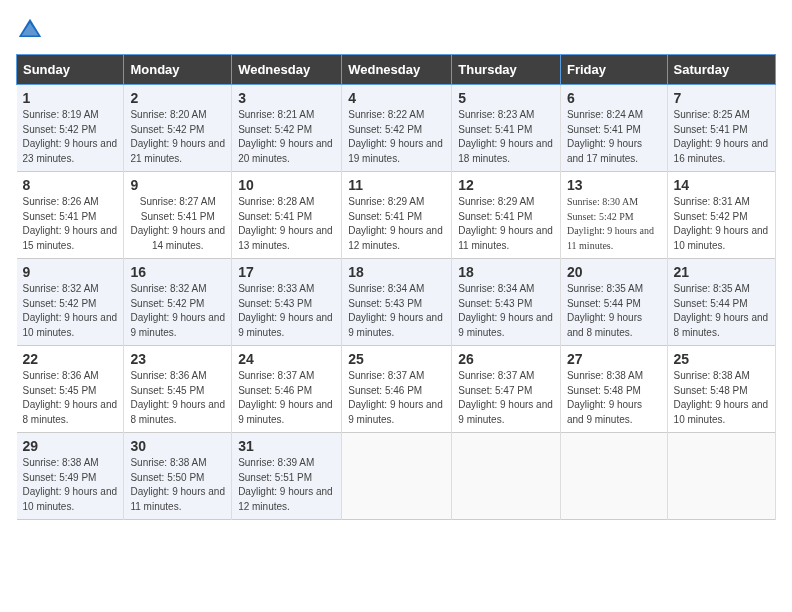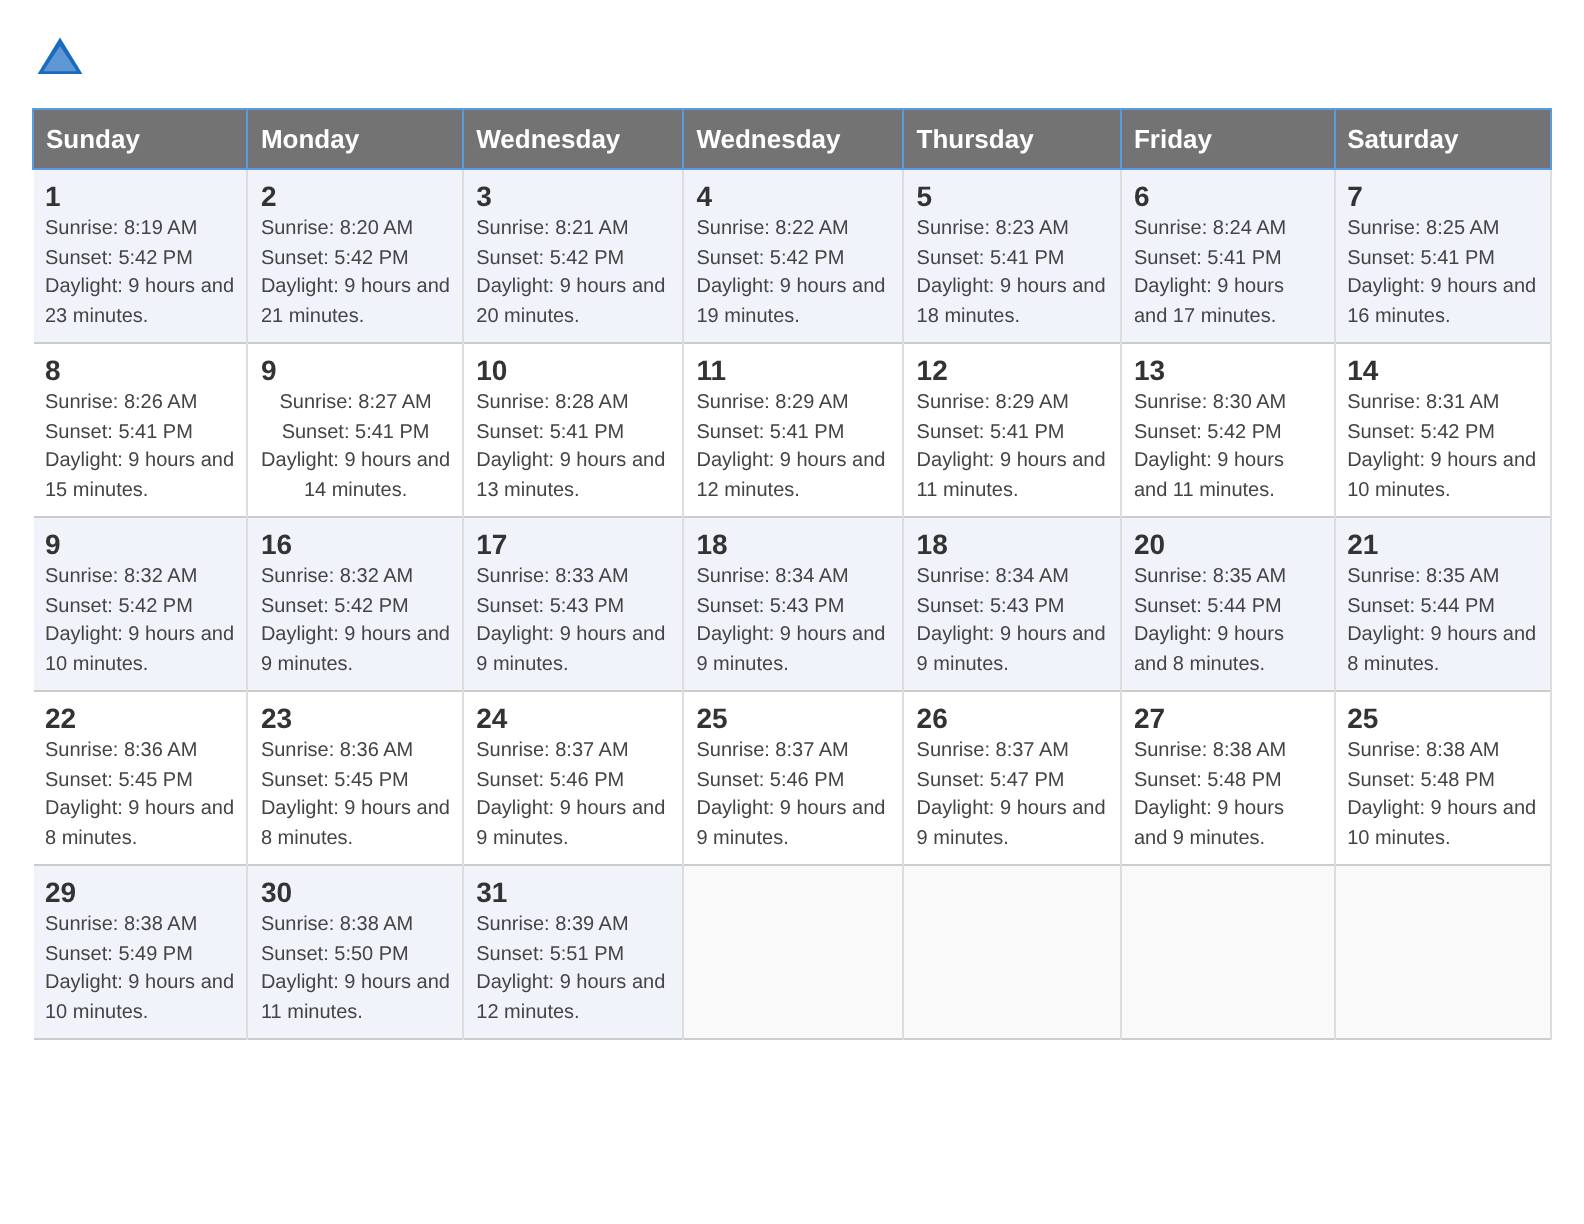--- a/index.html
+++ b/index.html
@@ -43,21 +43,21 @@
     .location-title {
       font-size: 15px;
       color: #555;
     }
     .calendar {
       width: 100%;
       border-collapse: collapse;
       font-size: 11px;
     }
     .calendar thead tr {
-      background-color: #737373;
+      background-color: #404040;
       color: #fff;
       padding-left: 48px;
     }
     .calendar thead th {
       padding: 7px 6px;
       font-size: 13px;
       font-weight: bold;
       text-align: left;
       border: 1px solid #5a9adf;
     }
@@ -195,21 +195,21 @@
 Daylight: 9 hours and 12 minutes.</div>
         </td>
         <td>
           <span class="day-num">12</span>
           <div class="day-info" style="white-space: pre-line;">Sunrise: 8:29 AM
 Sunset: 5:41 PM
 Daylight: 9 hours and 11 minutes.</div>
         </td>
         <td>
           <span class="day-num">13</span>
-          <div class="day-info" style="white-space: pre-line;">Sunrise: 8:30 AM
+          <div class="day-info" style="white-space: pre-line; font-family: Liberation Serif, serif;">Sunrise: 8:30 AM
 Sunset: 5:42 PM
 Daylight: 9 hours and 11 minutes.</div>
         </td>
         <td>
           <span class="day-num">14</span>
           <div class="day-info" style="white-space: pre-line;">Sunrise: 8:31 AM
 Sunset: 5:42 PM
 Daylight: 9 hours and 10 minutes.</div>
         </td>
       </tr>

